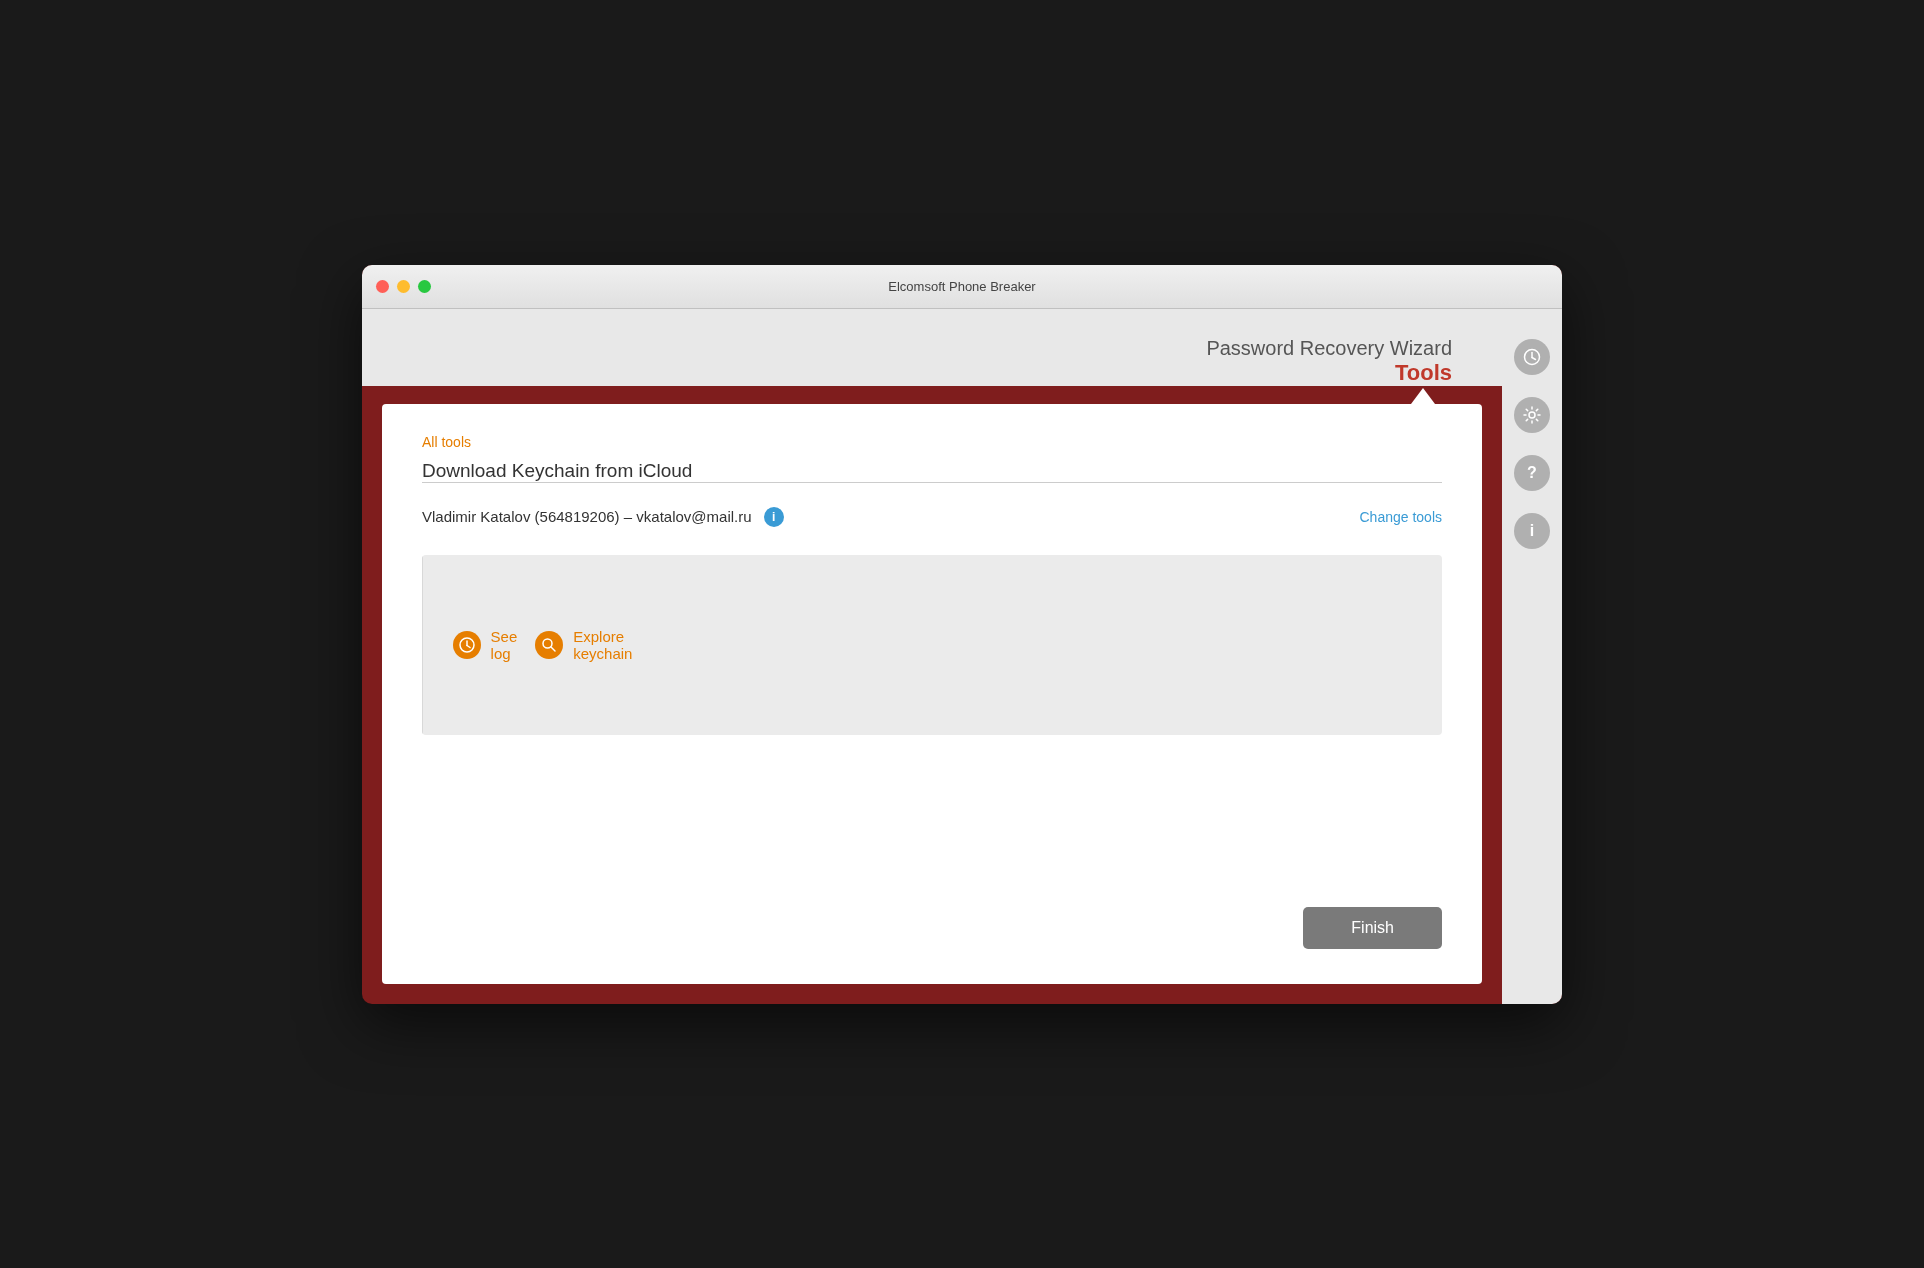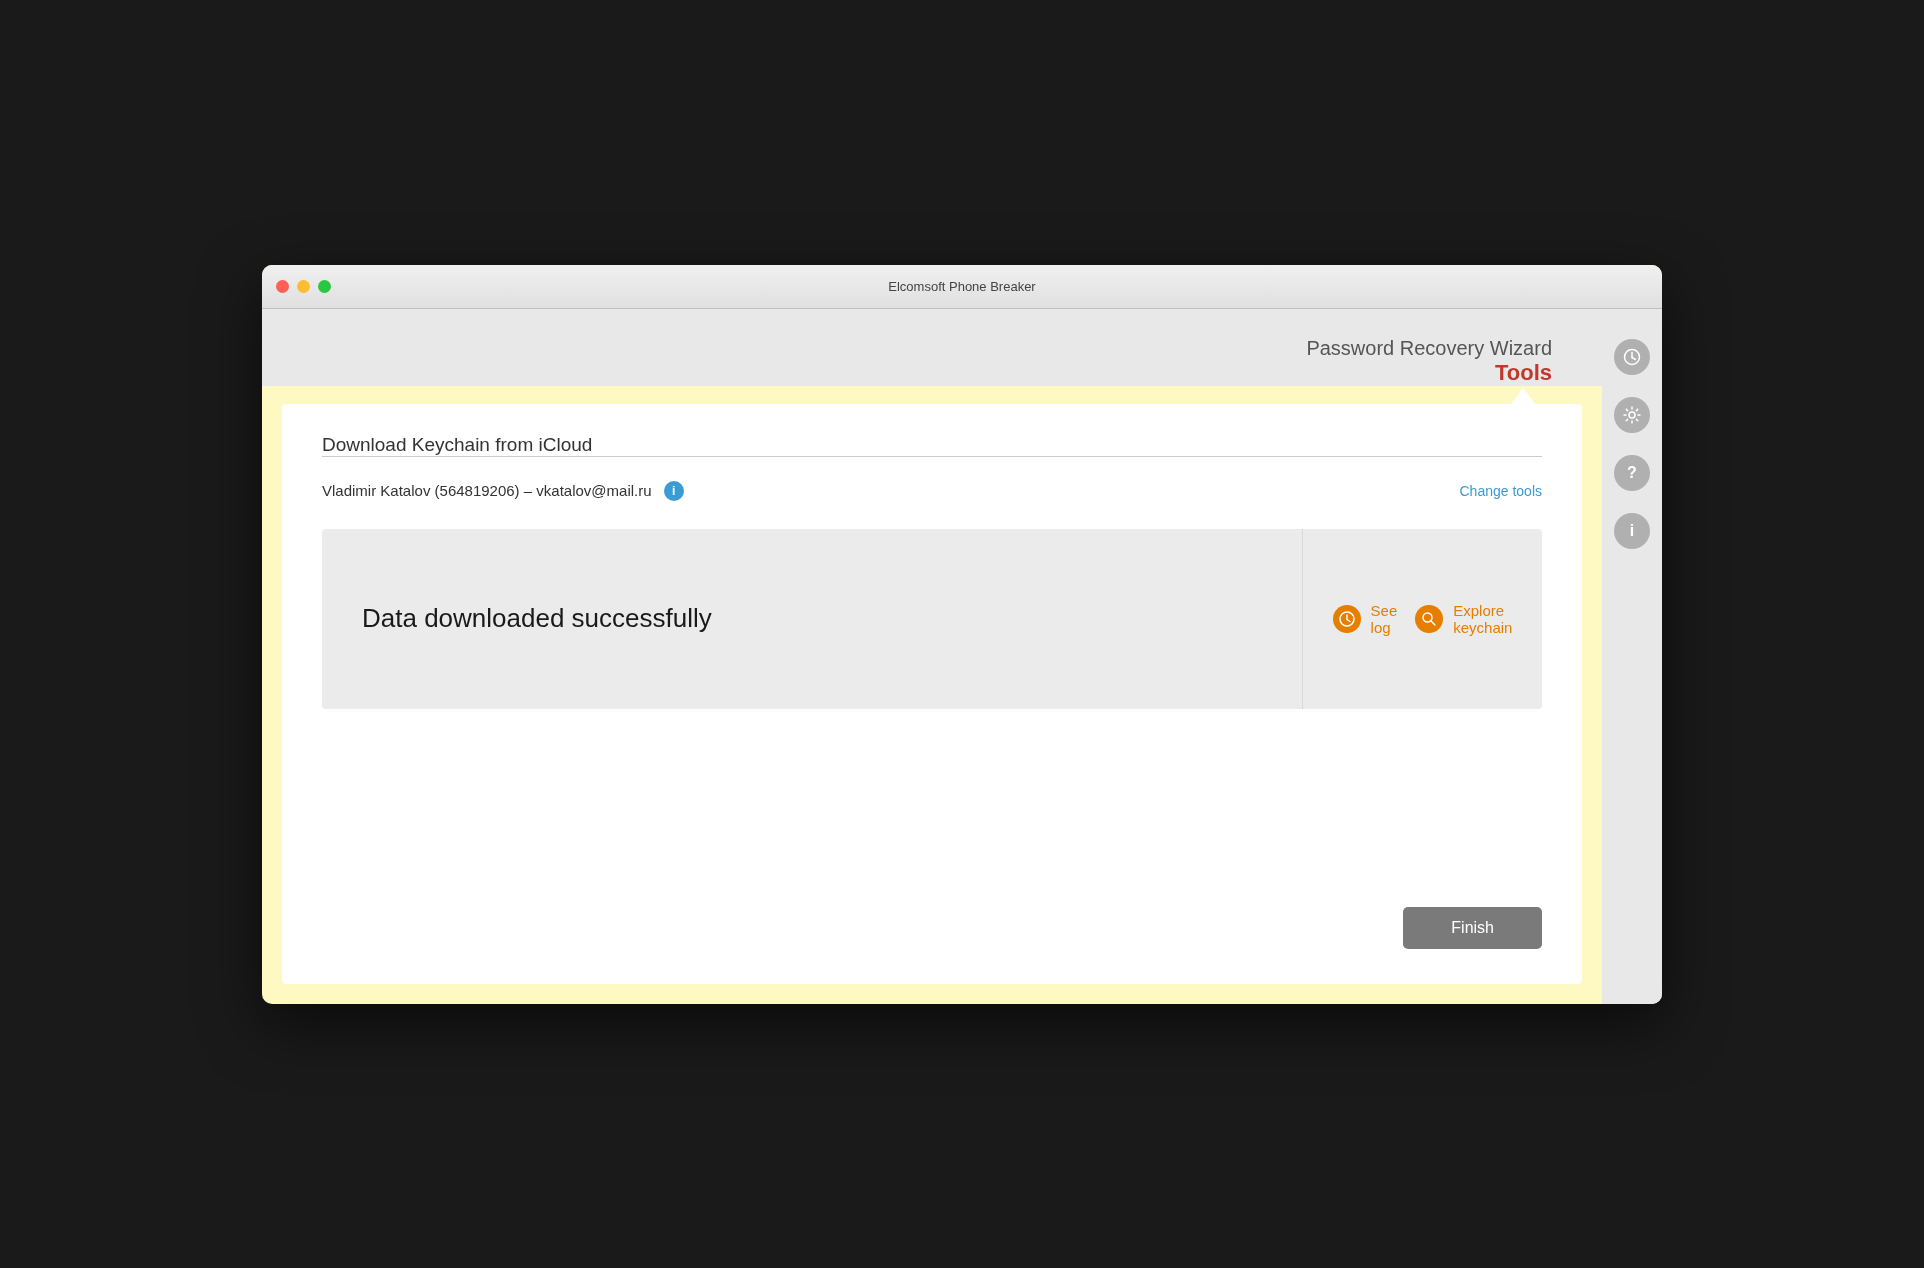--- a/index.html
+++ b/index.html
@@ -6,22 +6,22 @@
     body {
       background: #1a1a1a;
       display: flex;
       align-items: center;
       justify-content: center;
       min-height: 100vh;
       font-family: -apple-system, BlinkMacSystemFont, 'Helvetica Neue', Helvetica, Arial, sans-serif;
     }
 
     .window {
-      width: 1400px;
-      background: #fef9c3;
+      width: 1200px;
+      background: #7f1d1d;
       border-radius: 10px;
       box-shadow: 0 20px 60px rgba(0,0,0,0.6);
       overflow: hidden;
       position: relative;
     }
 
     
     .title-bar {
       background: linear-gradient(to bottom, #f0f0f0, #e0e0e0);
       height: 44px;
@@ -284,37 +284,37 @@
       <div class="nav-header">
         <span class="nav-password-wizard">Password Recovery Wizard</span>
         <div style="position:relative; margin-left:80px;">
           <span class="nav-tools">Tools</span>
           <div class="nav-tools-triangle"></div>
         </div>
       </div>
 
       <div class="page-content">
 
+        <div class="breadcrumb-row">
+          <a class="all-tools-link">All tools</a>
+        </div>
 
         <div class="page-title">Download Keychain from iCloud</div>
 
         <hr class="divider">
 
         <div class="user-info-row">
           <div class="user-info-left">
             <span class="user-name-text">Vladimir Katalov (564819206) – vkatalov@mail.ru</span>
             <div class="info-icon">i</div>
           </div>
           <a class="change-user-link">Change tools</a>
         </div>
 
         <div class="result-box">
-          <div class="result-left">
-            <span class="success-text">Data downloaded successfully</span>
-          </div>
           <div class="result-right">
 
             <div class="result-action">
               <div class="result-action-icon">
 
                 <svg width="16" height="16" viewBox="0 0 16 16" fill="none" xmlns="http://www.w3.org/2000/svg">
                   <circle cx="8" cy="8" r="7" stroke="white" stroke-width="1.5" fill="none"></circle>
                   <line x1="8" y1="4" x2="8" y2="8.5" stroke="white" stroke-width="1.5" stroke-linecap="round"></line>
                   <line x1="8" y1="8.5" x2="11" y2="10.5" stroke="white" stroke-width="1.5" stroke-linecap="round"></line>
                 </svg>

